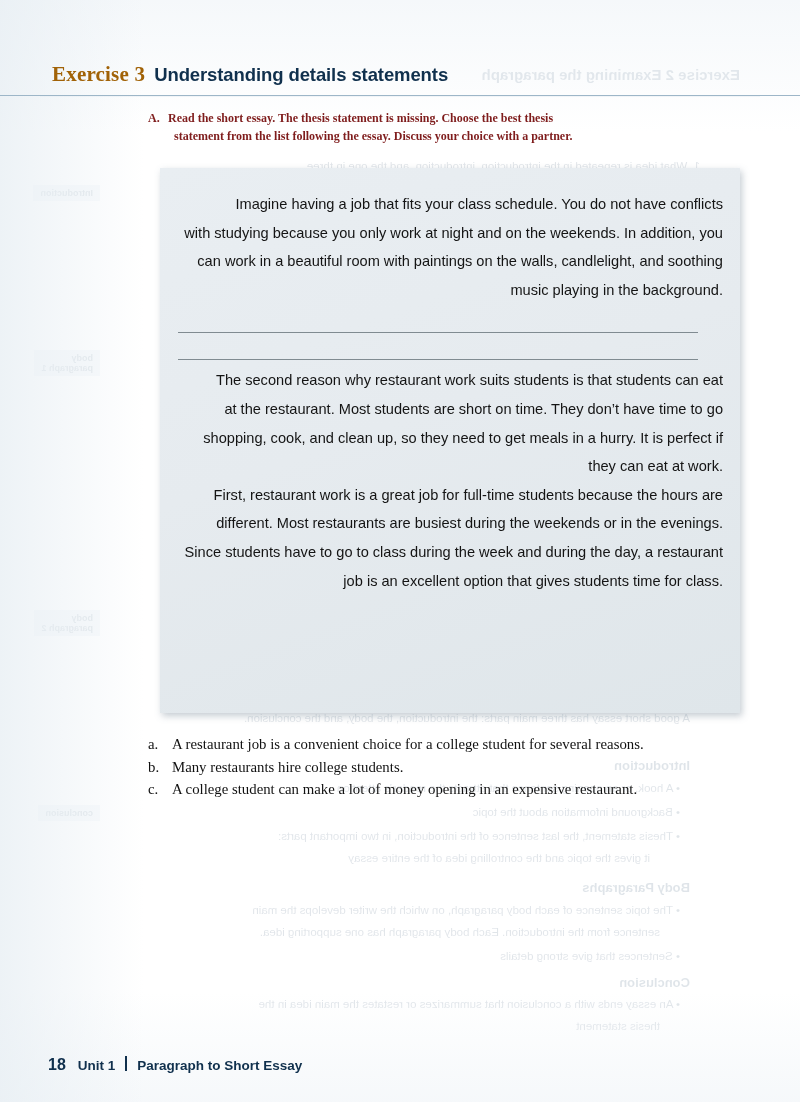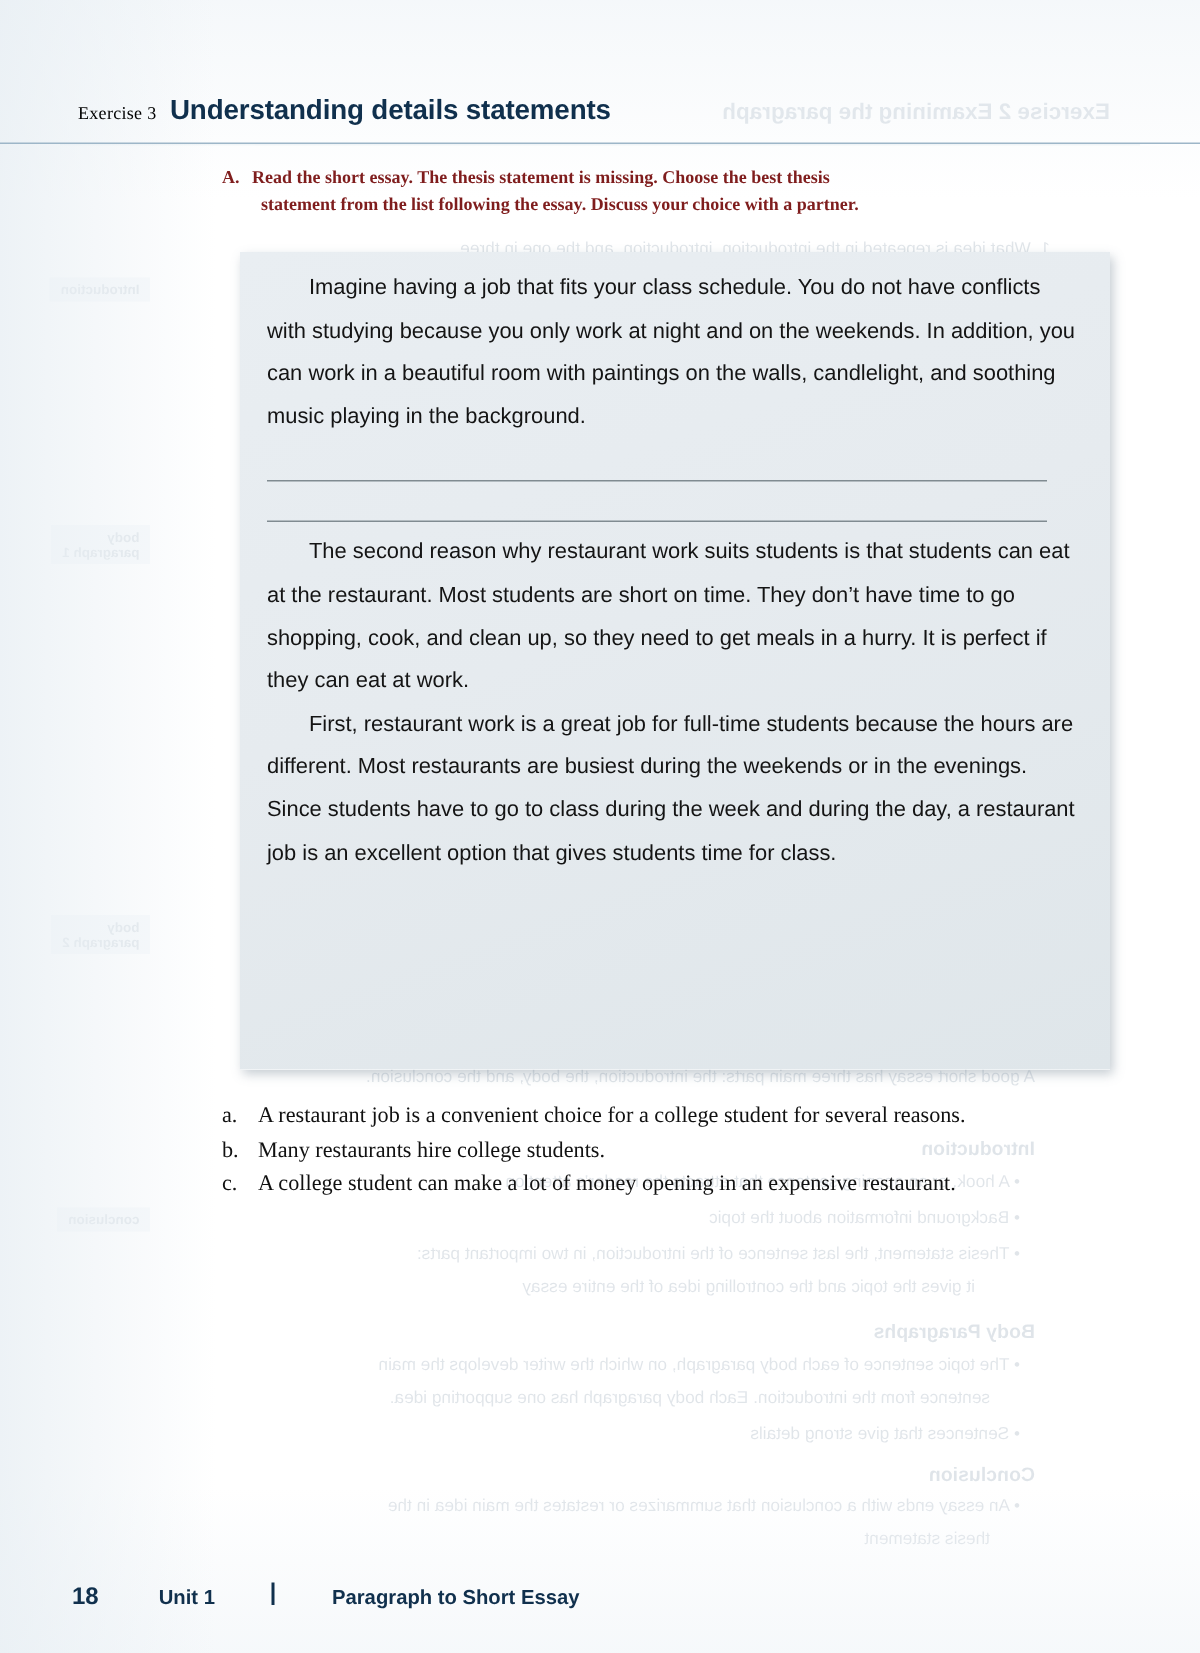--- a/index.html
+++ b/index.html
@@ -62,23 +62,23 @@
 
   
   .ex-header {
     position: absolute;
     left: 52px;
     top: 62px;
     width: 700px;
   }
   .ex-label {
     font-family: "Liberation Serif", serif;
-    font-weight: normal;
-    font-size: 12px;
-    color: #000000;
+    font-weight: bold;
+    font-size: 21px;
+    color: #a16207;
     letter-spacing: 0.2px;
     display: inline-block;
     vertical-align: baseline;
   }
   .ex-title {
     font-family: "Liberation Sans", sans-serif;
     font-weight: bold;
     font-size: 18.5px;
     color: #10304d;
     display: inline-block;
@@ -122,26 +122,27 @@
     left: 160px;
     top: 168px;
     width: 580px;
     height: 545px;
     background: linear-gradient(160deg, #e9eef2 0%, #e6ebef 45%, #dfe6ea 100%);
     box-shadow: 2px 3px 7px rgba(90,110,125,0.35);
   }
   .essay-text {
     position: absolute;
     left: 178px;
-    top: 178px;
+    top: 190px;
     width: 545px;
     font-family: "Liberation Sans", sans-serif;
     font-size: 14.6px;
     line-height: 28.6px;
     color: #141414;
+    text-align: right;
   }
   .essay-text p {
     margin: 0;
     text-indent: 28px;
   }
   .blank-lines {
     margin: 4px 0 6px 0;
   }
   .blank-line {
     border-bottom: 1px solid #808b91;
@@ -176,21 +177,20 @@
   }
 
   
   .footer {
     position: absolute;
     left: 48px;
     bottom: 28px;
     display: flex;
     align-items: baseline;
     font-family: "Liberation Sans", sans-serif;
-    gap: 28px;
   }
   .footer .pg {
     font-size: 16px;
     font-weight: bold;
     color: #10304d;
   }
   .footer .unit {
     font-size: 13.5px;
     font-weight: bold;
     color: #10304d;

